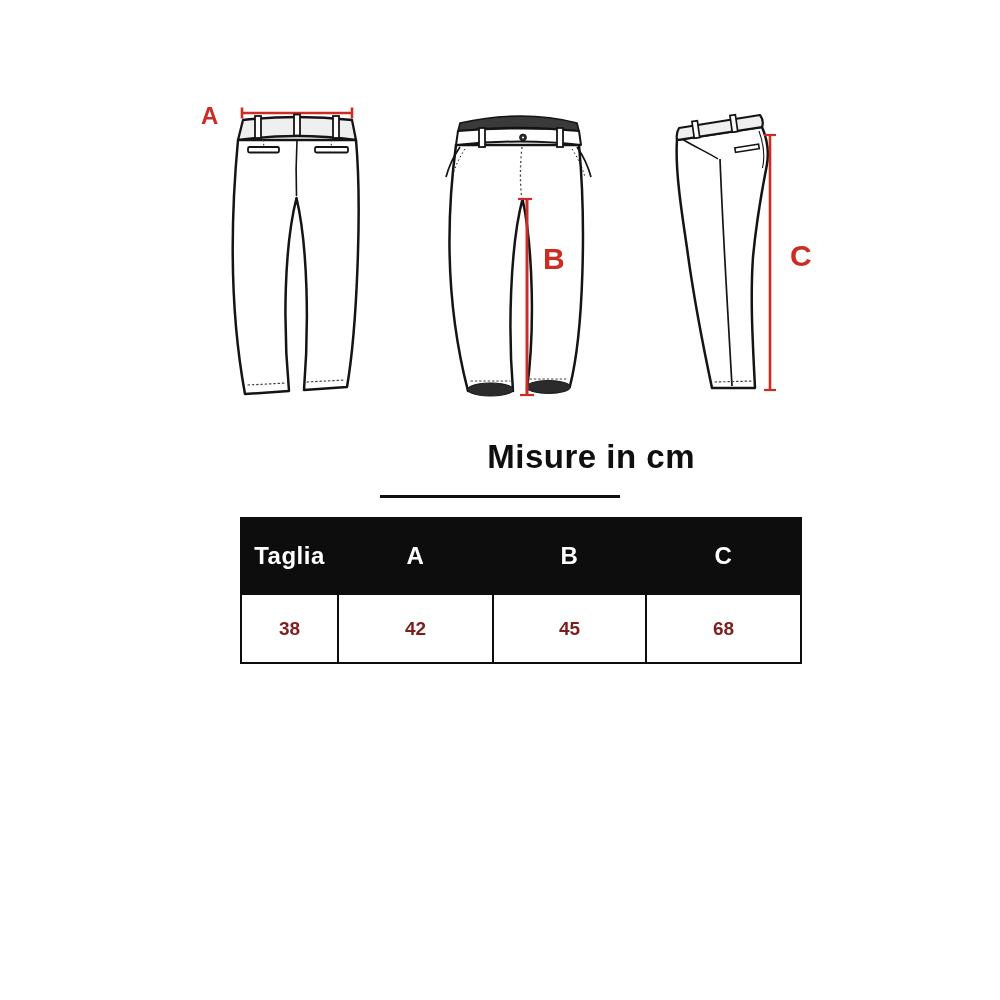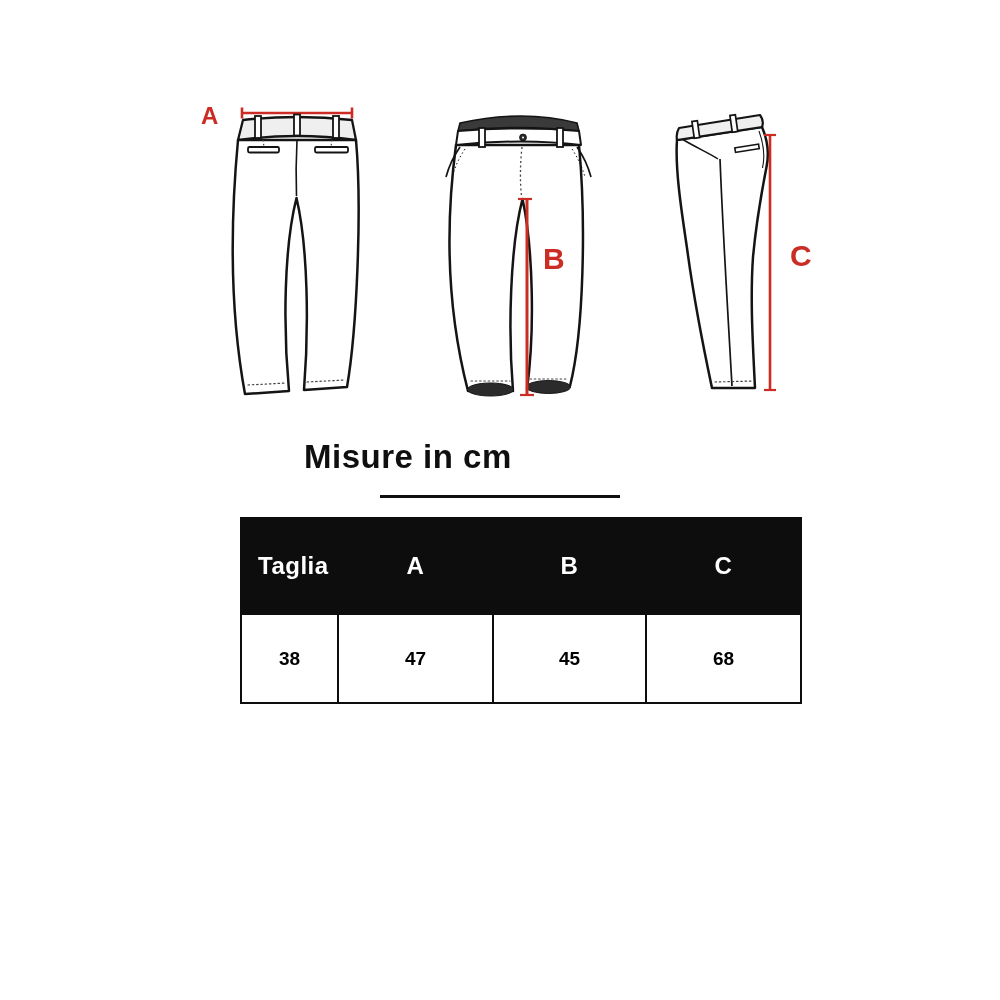--- a/index.html
+++ b/index.html
@@ -18,22 +18,22 @@
     color:#cb2d24;
     font-weight:700;
     line-height:1;
     letter-spacing:0;
   }
   .label-a{left:201px;top:104px;font-size:24px;}
   .label-b{left:543px;top:244px;font-size:30px;}
   .label-c{left:790px;top:241px;font-size:30px;}
   .chart-title{
     position:absolute;
-    left:304px;top:438px;width:400px;
-    text-align:left;
+    left:295px;top:438px;width:400px;
+    text-align:right;
     font-size:33px;
     font-weight:700;
     color:#0f0f0f;
     letter-spacing:0.5px;
   }
   .title-underline{
     position:absolute;
     left:380px;top:495px;width:240px;height:3px;
     background:#0f0f0f;
   }
@@ -41,33 +41,33 @@
     position:absolute;
     left:240px;top:517px;
     width:560px;
     border-collapse:collapse;
     table-layout:fixed;
   }
   table.size-table th, table.size-table td{
     border:2px solid #0d0d0d;
     text-align:center;
     vertical-align:middle;
-    padding:16px;
+    padding:6px;
   }
   table.size-table thead th{
     background:#0d0d0d;
     color:#ffffff;
     height:62px;
     font-size:24px;
     font-weight:700;
     letter-spacing:0.5px;
   }
   table.size-table tbody td{
     background:#ffffff;
-    color:#000000;
+    color:#7f1d1d;
     height:55px;
     font-size:19px;
     font-weight:700;
   }
   col.c-taglia{width:97px;}
   col.c-a{width:155px;}
   col.c-b{width:153px;}
   col.c-c{width:155px;}
 </style>
 </head>
@@ -227,20 +227,20 @@
       <tr>
         <th>Taglia</th>
         <th>A</th>
         <th>B</th>
         <th>C</th>
       </tr>
     </thead>
     <tbody>
       <tr>
         <td>38</td>
-        <td>47</td>
+        <td>42</td>
         <td>45</td>
         <td>68</td>
       </tr>
     </tbody>
   </table>
 
 </div>
 
 </body></html>

